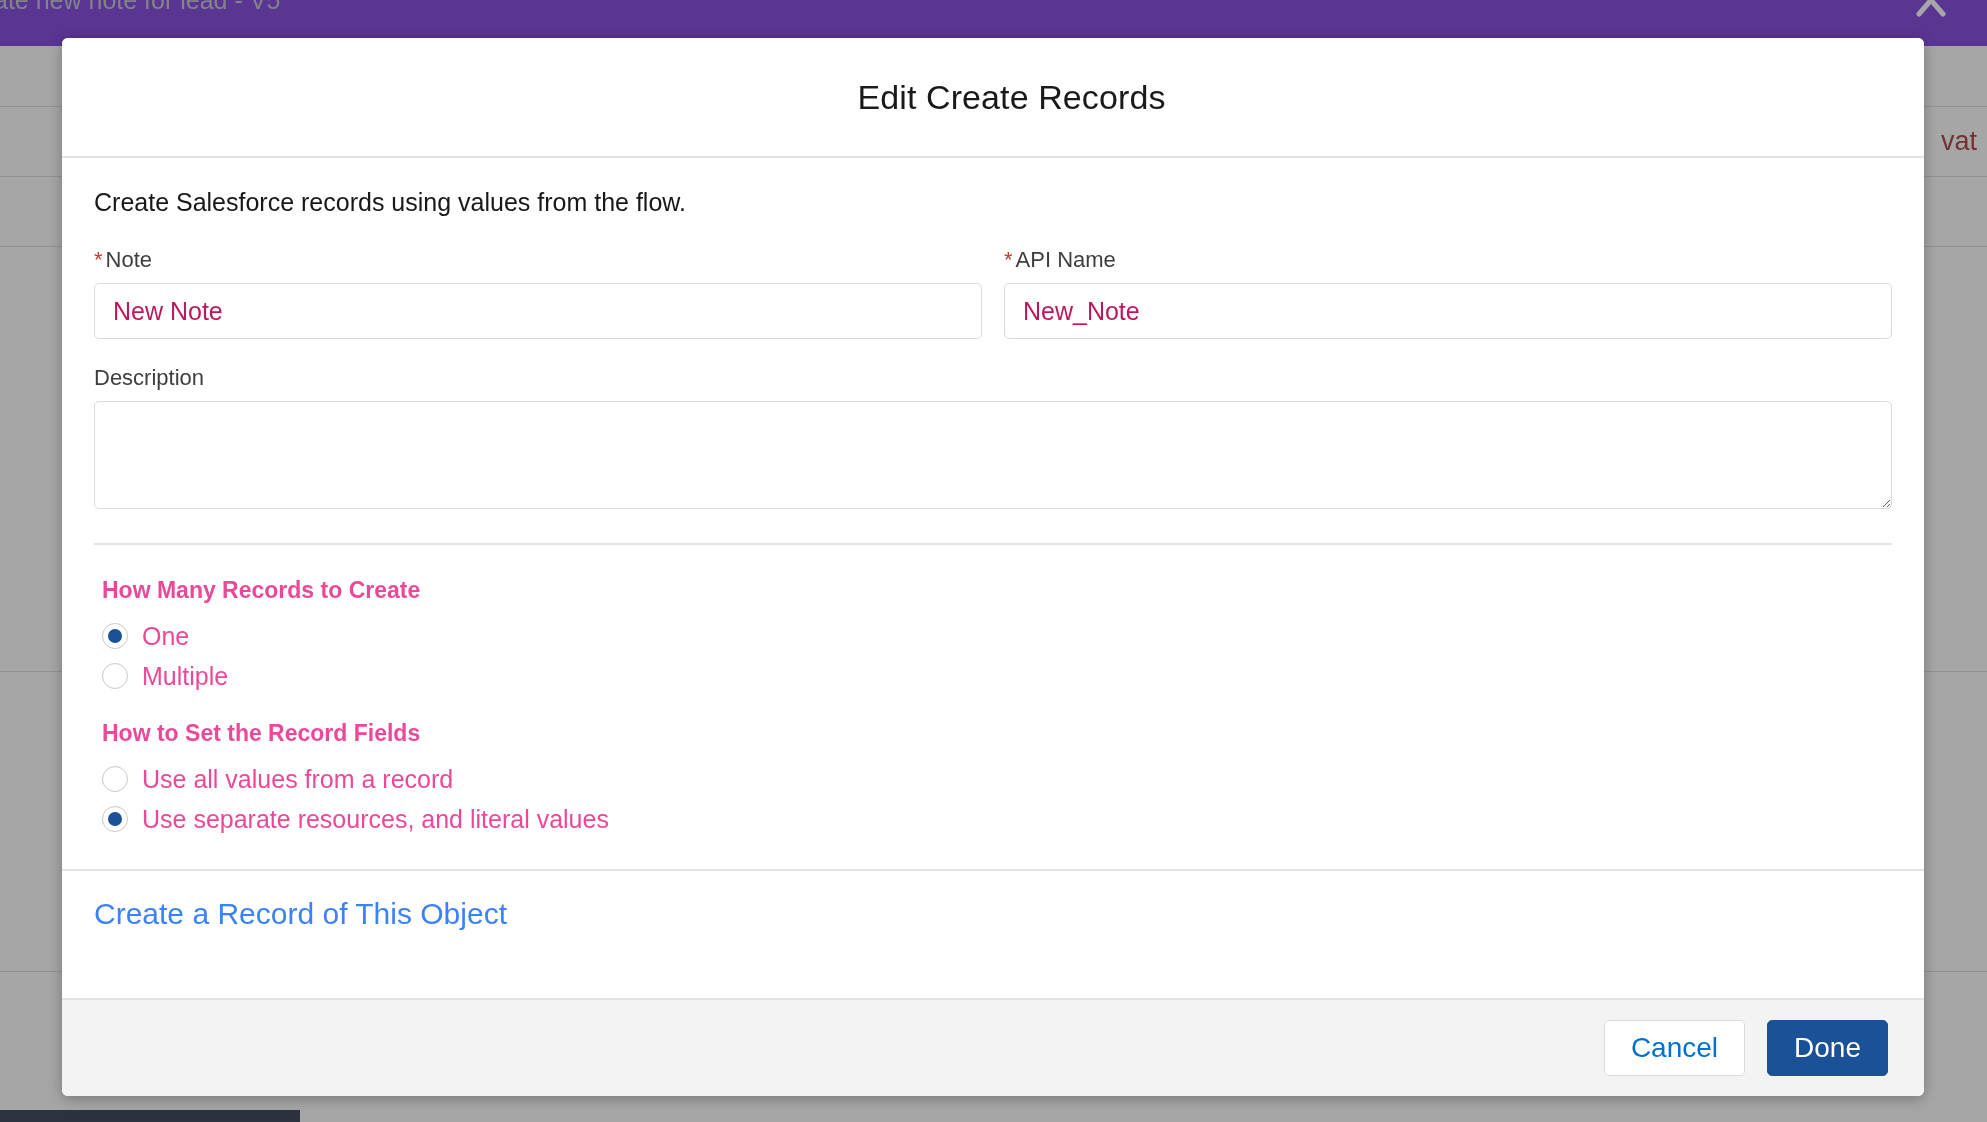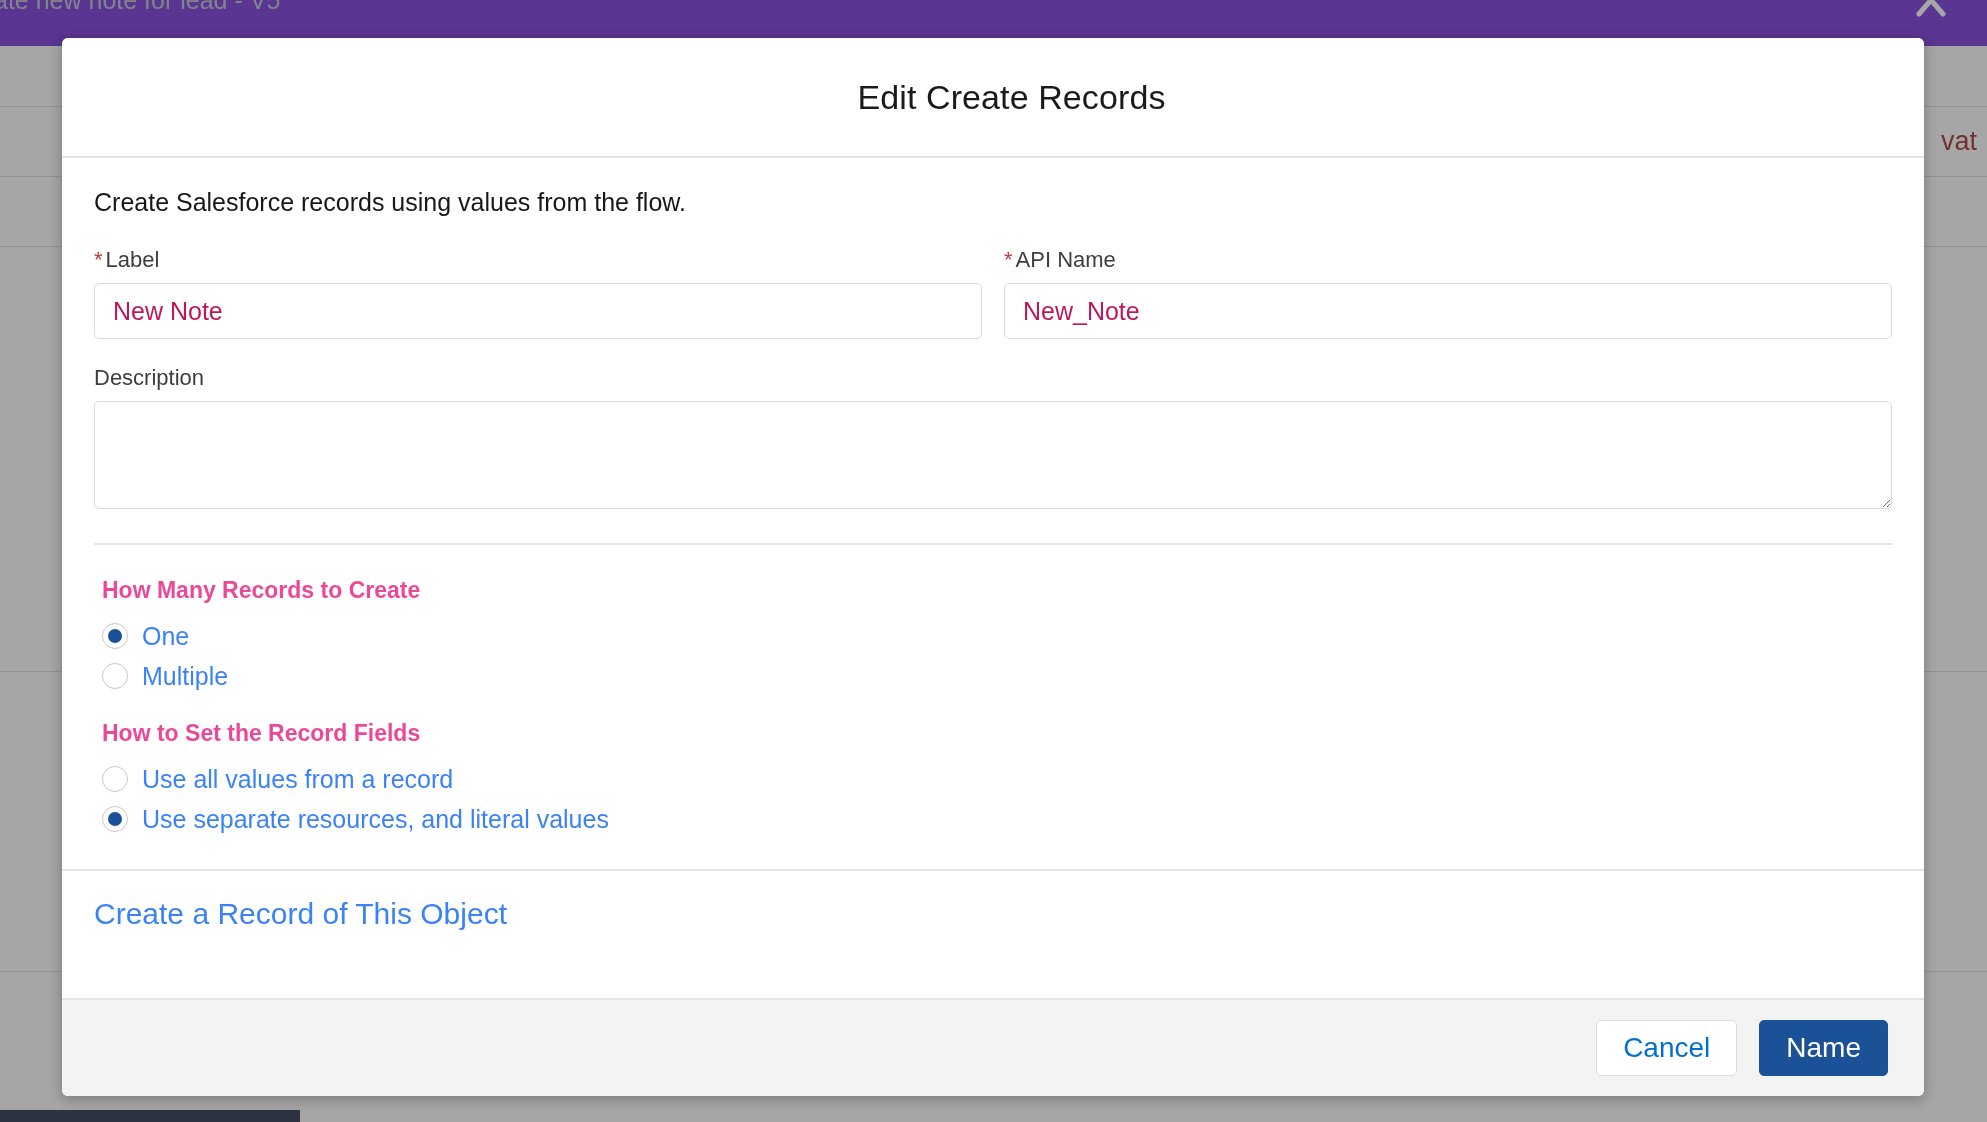--- a/index.html
+++ b/index.html
@@ -216,21 +216,21 @@
     position: absolute;
     left: 50%; top: 50%;
     width: 14px; height: 14px;
     margin: -7px 0 0 -7px;
     border-radius: 50%;
     background: #1b5297;
   }
 
   .radio-text {
     font-size: 25px;
-    color: #3b82f6;
+    color: #ec4899;
   }
 
   #object-section {
     border-top: 2px solid #e4e4e4;
     margin-top: 30px;
     padding: 26px 32px 0 32px;
   }
 
   #object-heading {
     font-size: 30px;
@@ -309,21 +309,21 @@
   <div id="modal-body">
 
     <div id="intro-section">
       <p id="intro-text">Create Salesforce records using values from the flow.</p>
     </div>
 
     <div id="name-fields">
 
       <div class="field-col">
         <label class="field-label">
-          <span class="req-star">*</span><span>Label</span>
+          <span class="req-star">*</span><span>Note</span>
         </label>
         <input class="text-input" type="text" value="New Note" style="">
       </div>
 
       <div class="field-col">
         <label class="field-label">
           <span class="req-star">*</span><span>API Name</span>
         </label>
         <input class="text-input" type="text" value="New_Note" style="">
       </div>
@@ -366,15 +366,15 @@
       </div>
     </div>
 
     <div id="object-section">
       <h2 id="object-heading">Create a Record of This Object</h2>
     </div>
   </div>
 
   <div id="modal-footer">
     <button class="btn btn-neutral">Cancel</button>
-    <button class="btn btn-brand">Name</button>
+    <button class="btn btn-brand">Done</button>
   </div>
 </div>
 
 </body></html>

